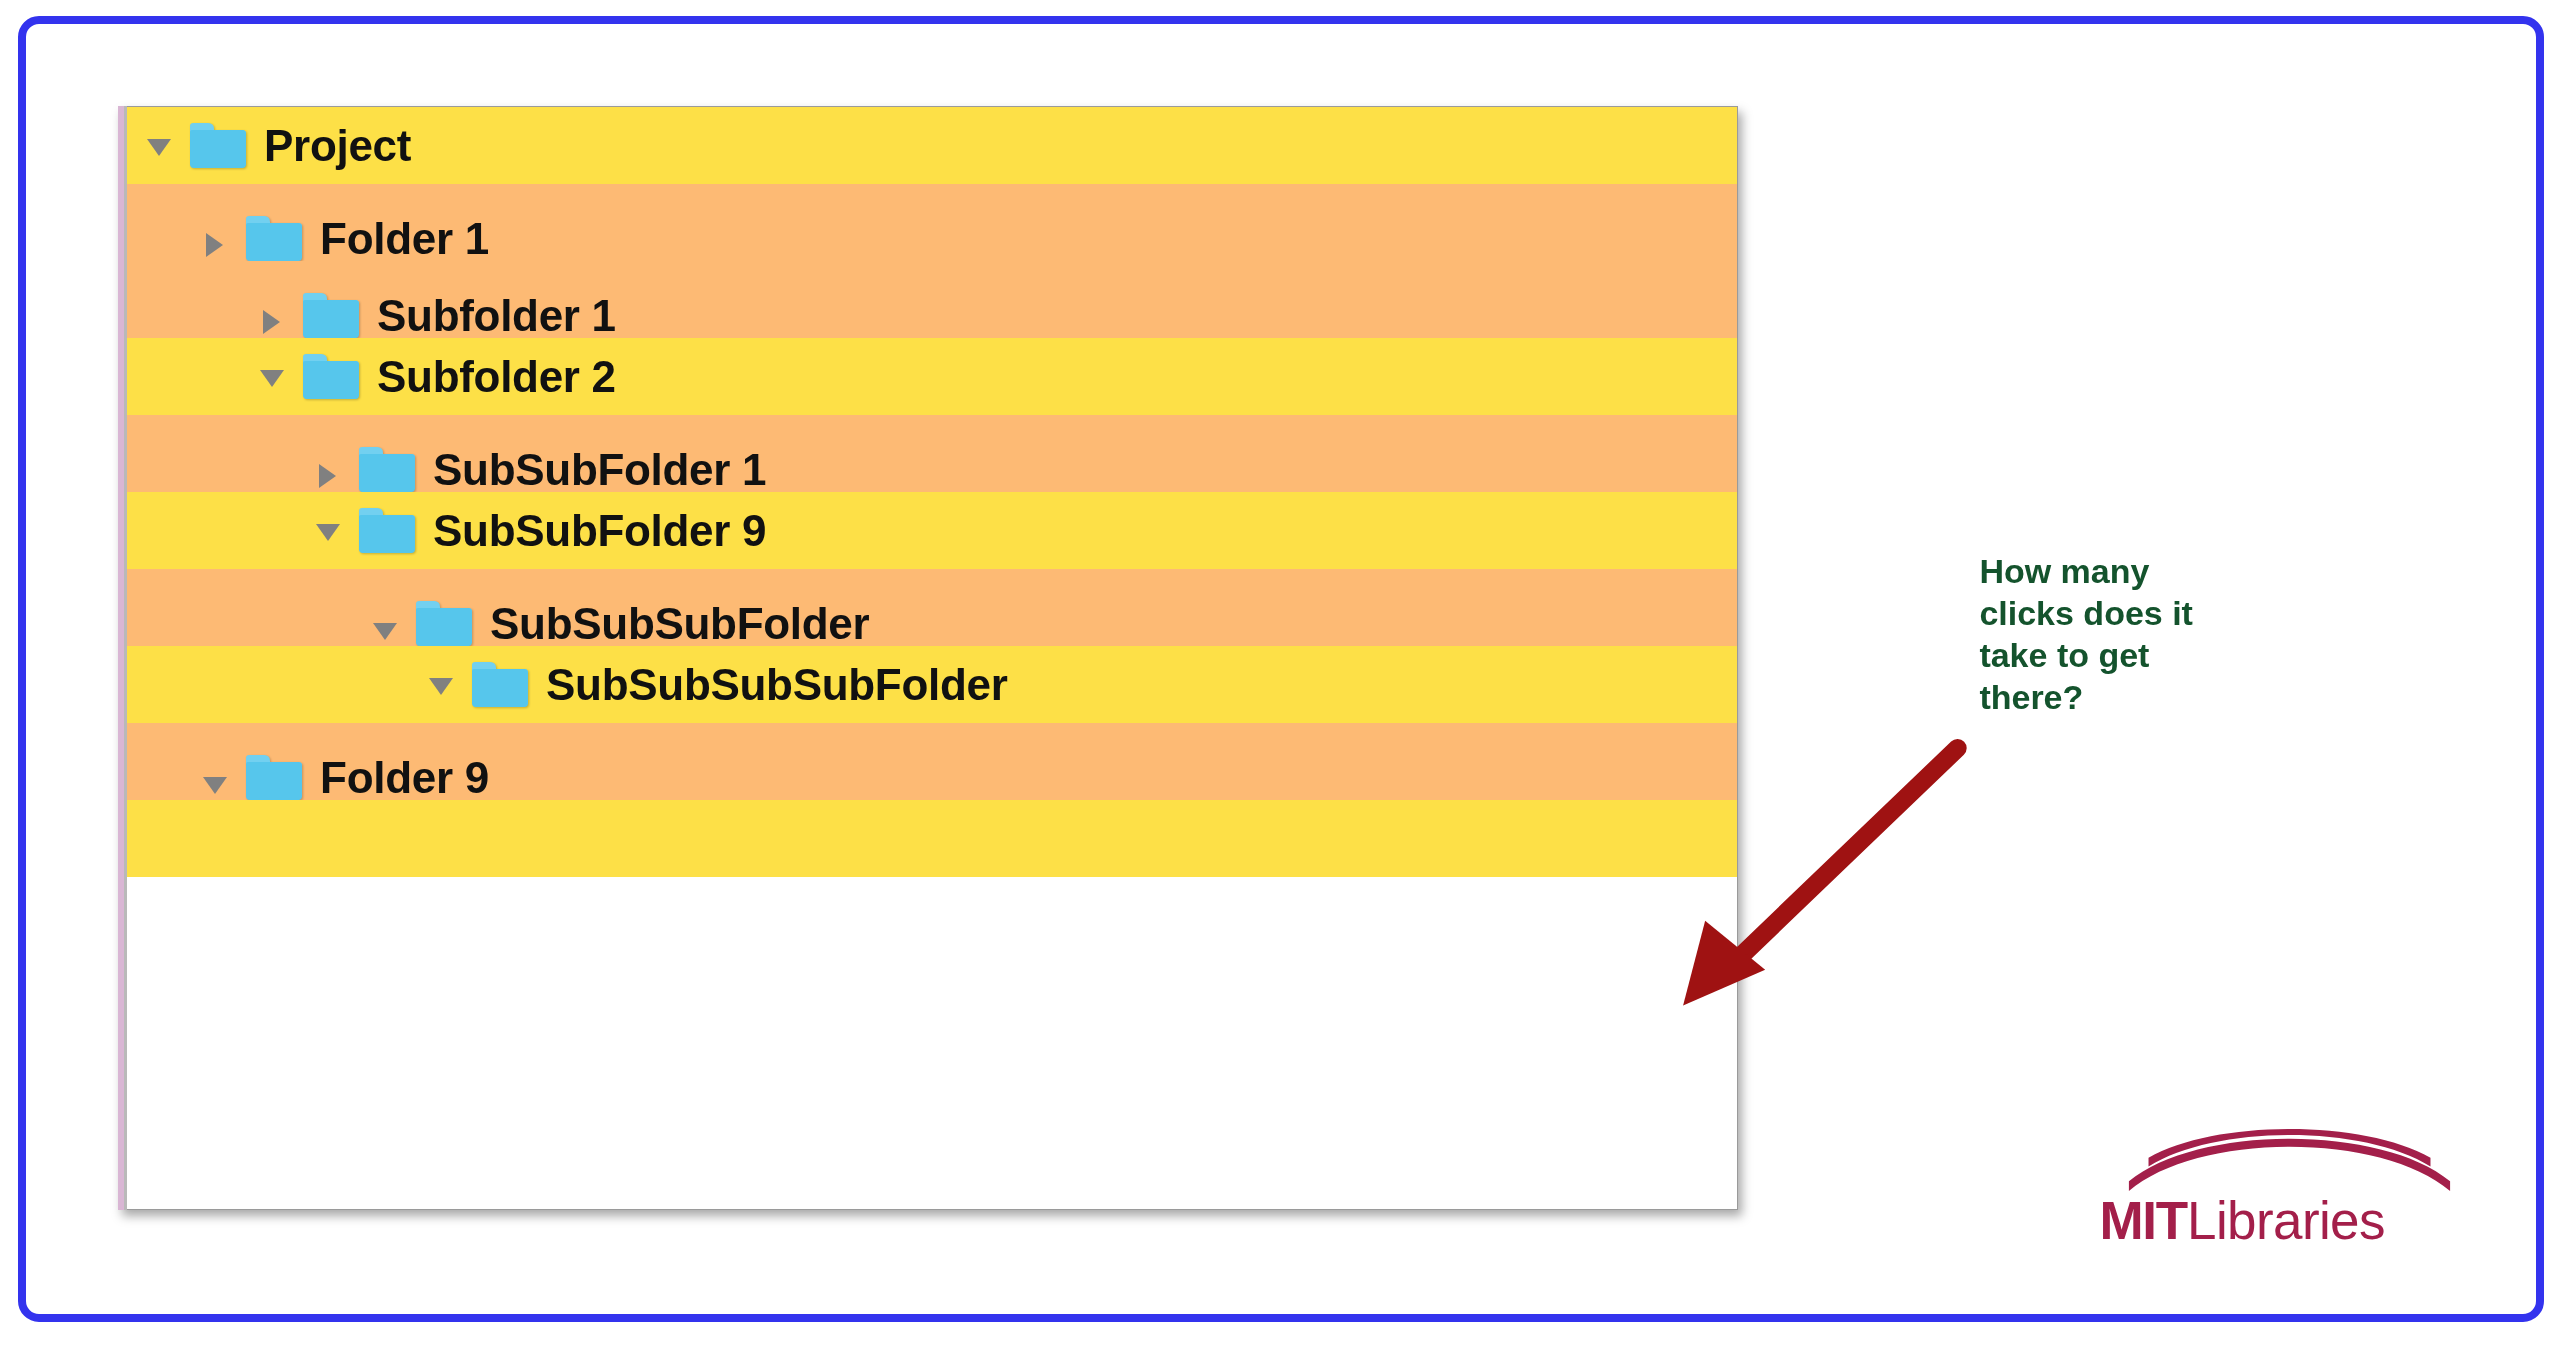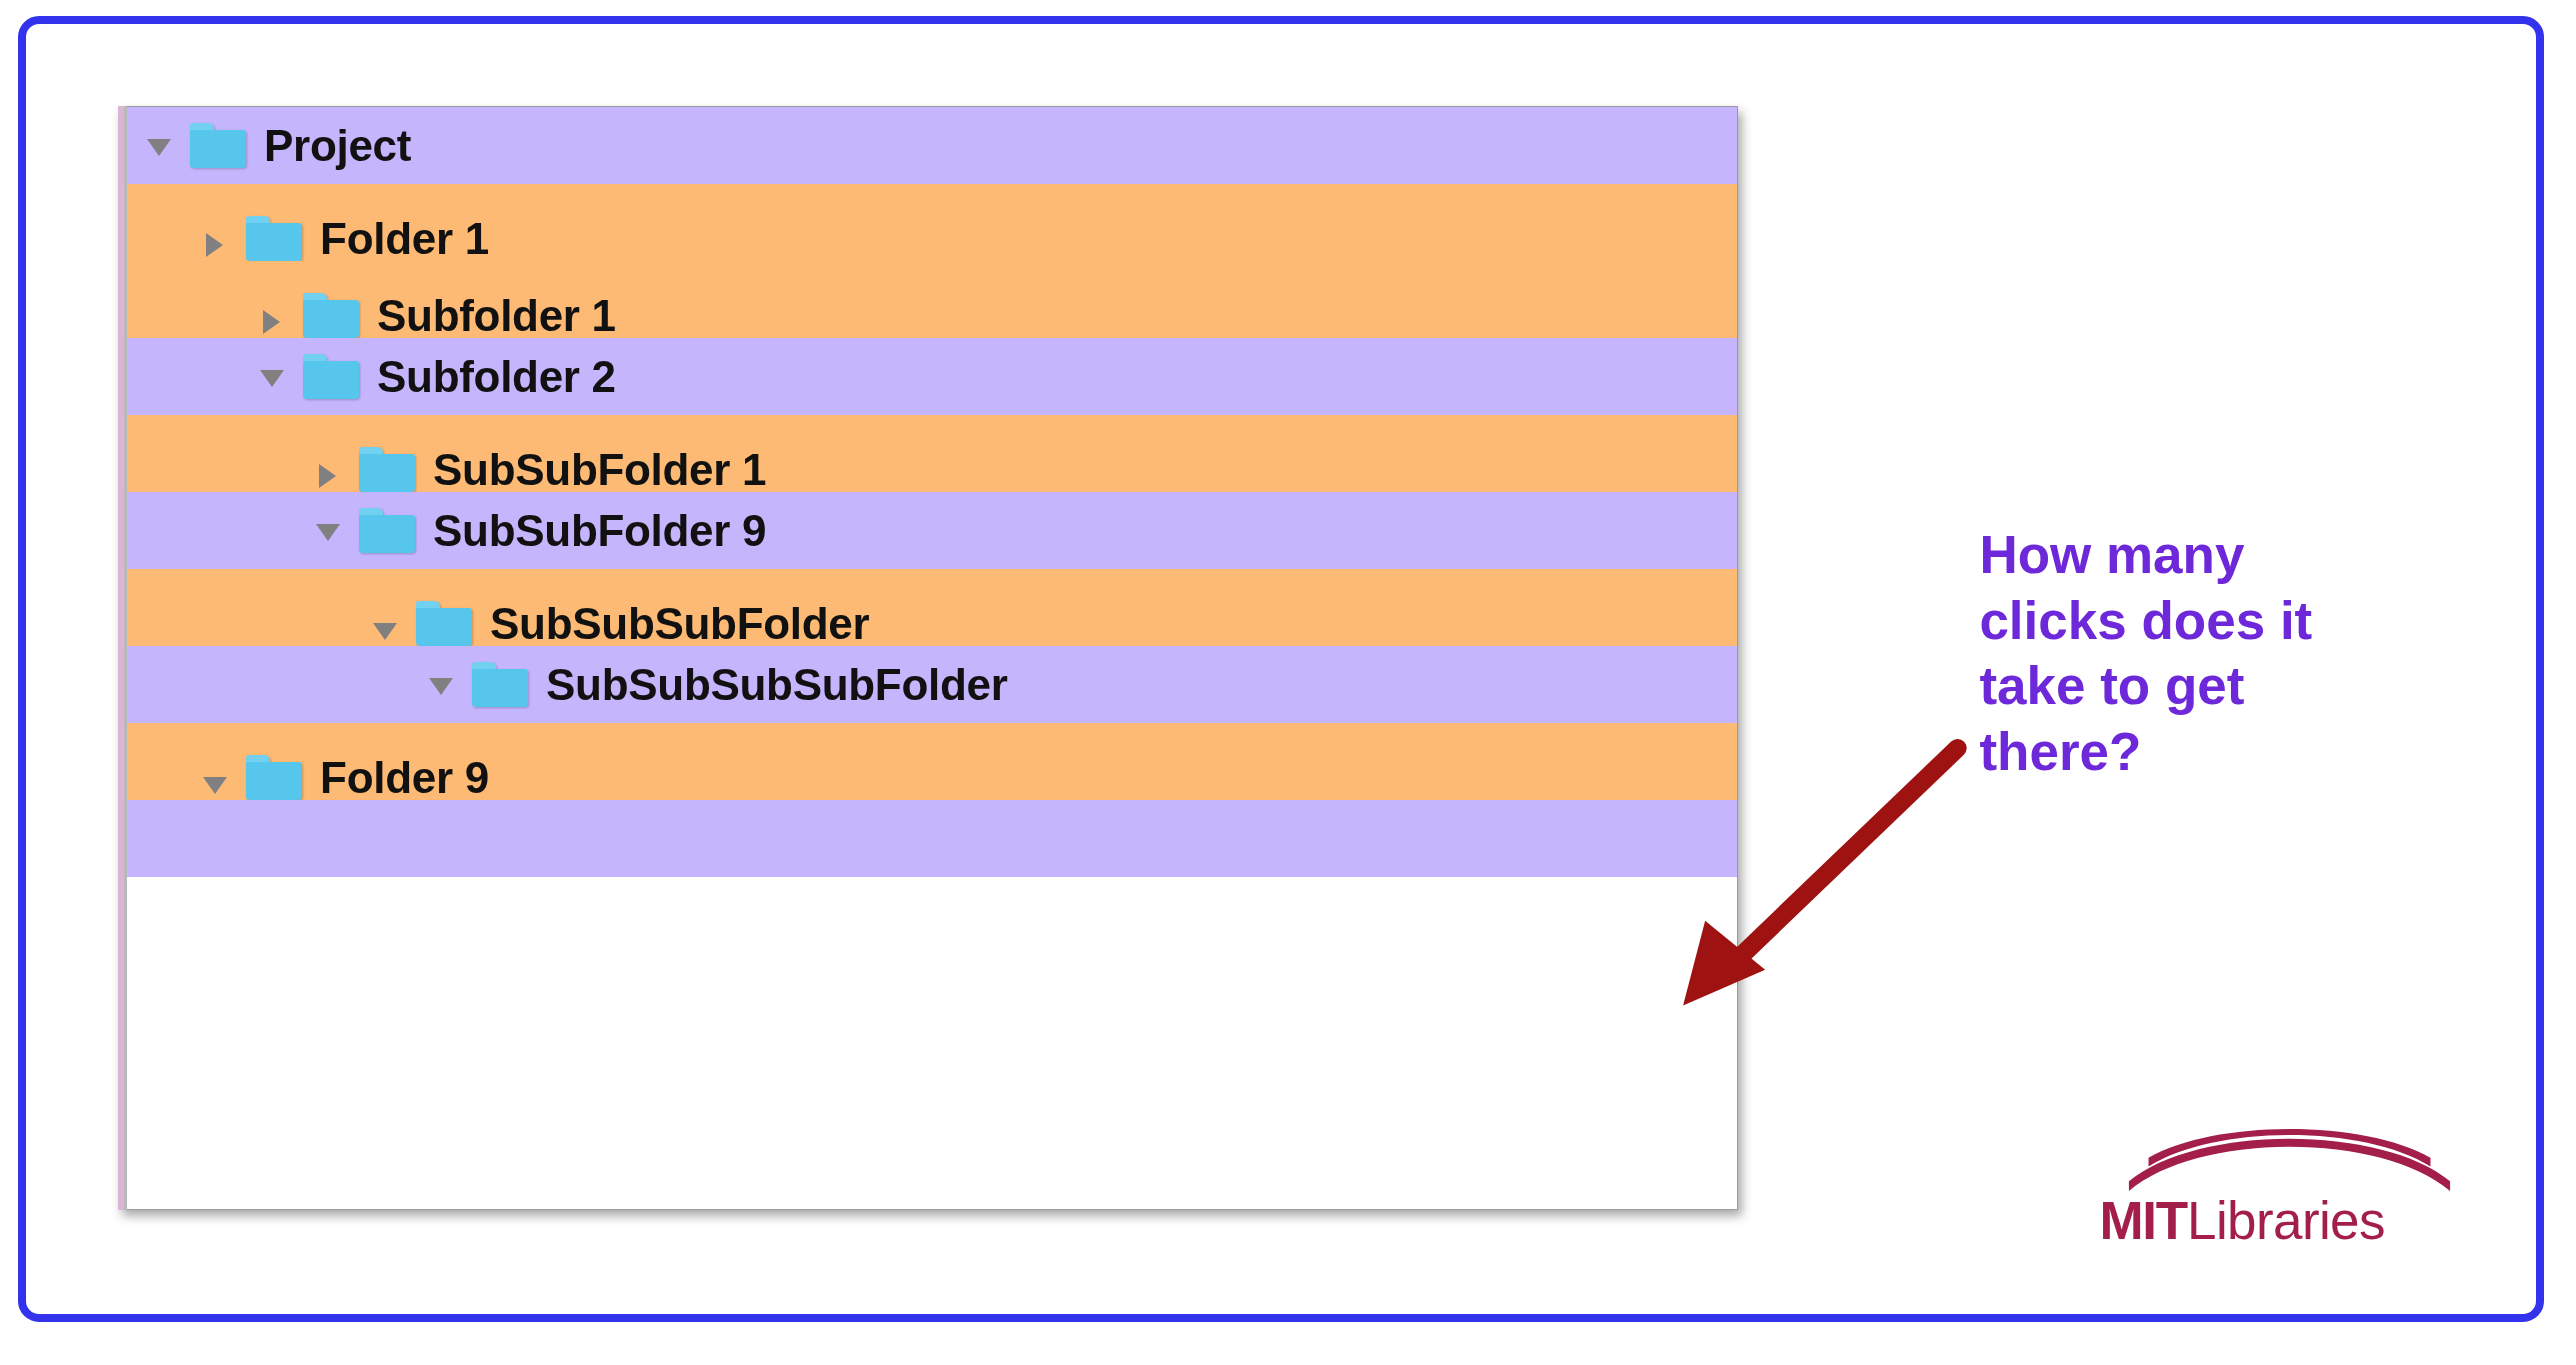--- a/index.html
+++ b/index.html
@@ -68,21 +68,21 @@
     bottom: 0;
   }
 
   .tree-row {
     position: relative;
     height: 77px;
     display: flex;
     align-items: center;
     white-space: nowrap;
   }
-  .tree-row.shaded { background: #c4b5fd; }
+  .tree-row.shaded { background: #fde047; }
   .tree-row.plain  { background: #fdba74; align-items: flex-end; }
 
   .filler-row { height: 77px; }
 
   
   .twisty {
     width: 32px;
     height: 32px;
     flex: 0 0 32px;
     position: relative;
@@ -147,26 +147,26 @@
     font-weight: bold;
     color: #111111;
     letter-spacing: -0.3px;
     line-height: 1;
   }
 
   
   #annotation-text {
     position: absolute;
     left: 1953px;
-    top: 498px;
+    top: 526px;
     width: 491px;
-    font-size: 53px;
+    font-size: 34px;
     font-weight: bold;
     line-height: 1.24;
-    color: #6d28d9;
+    color: #14532d;
   }
   #annotation-text .ann-line { display: block; }
 
   #arrow-svg {
     position: absolute;
     left: 1613px;
     top: 718px;
     width: 343px;
     height: 294px;
     overflow: visible;

